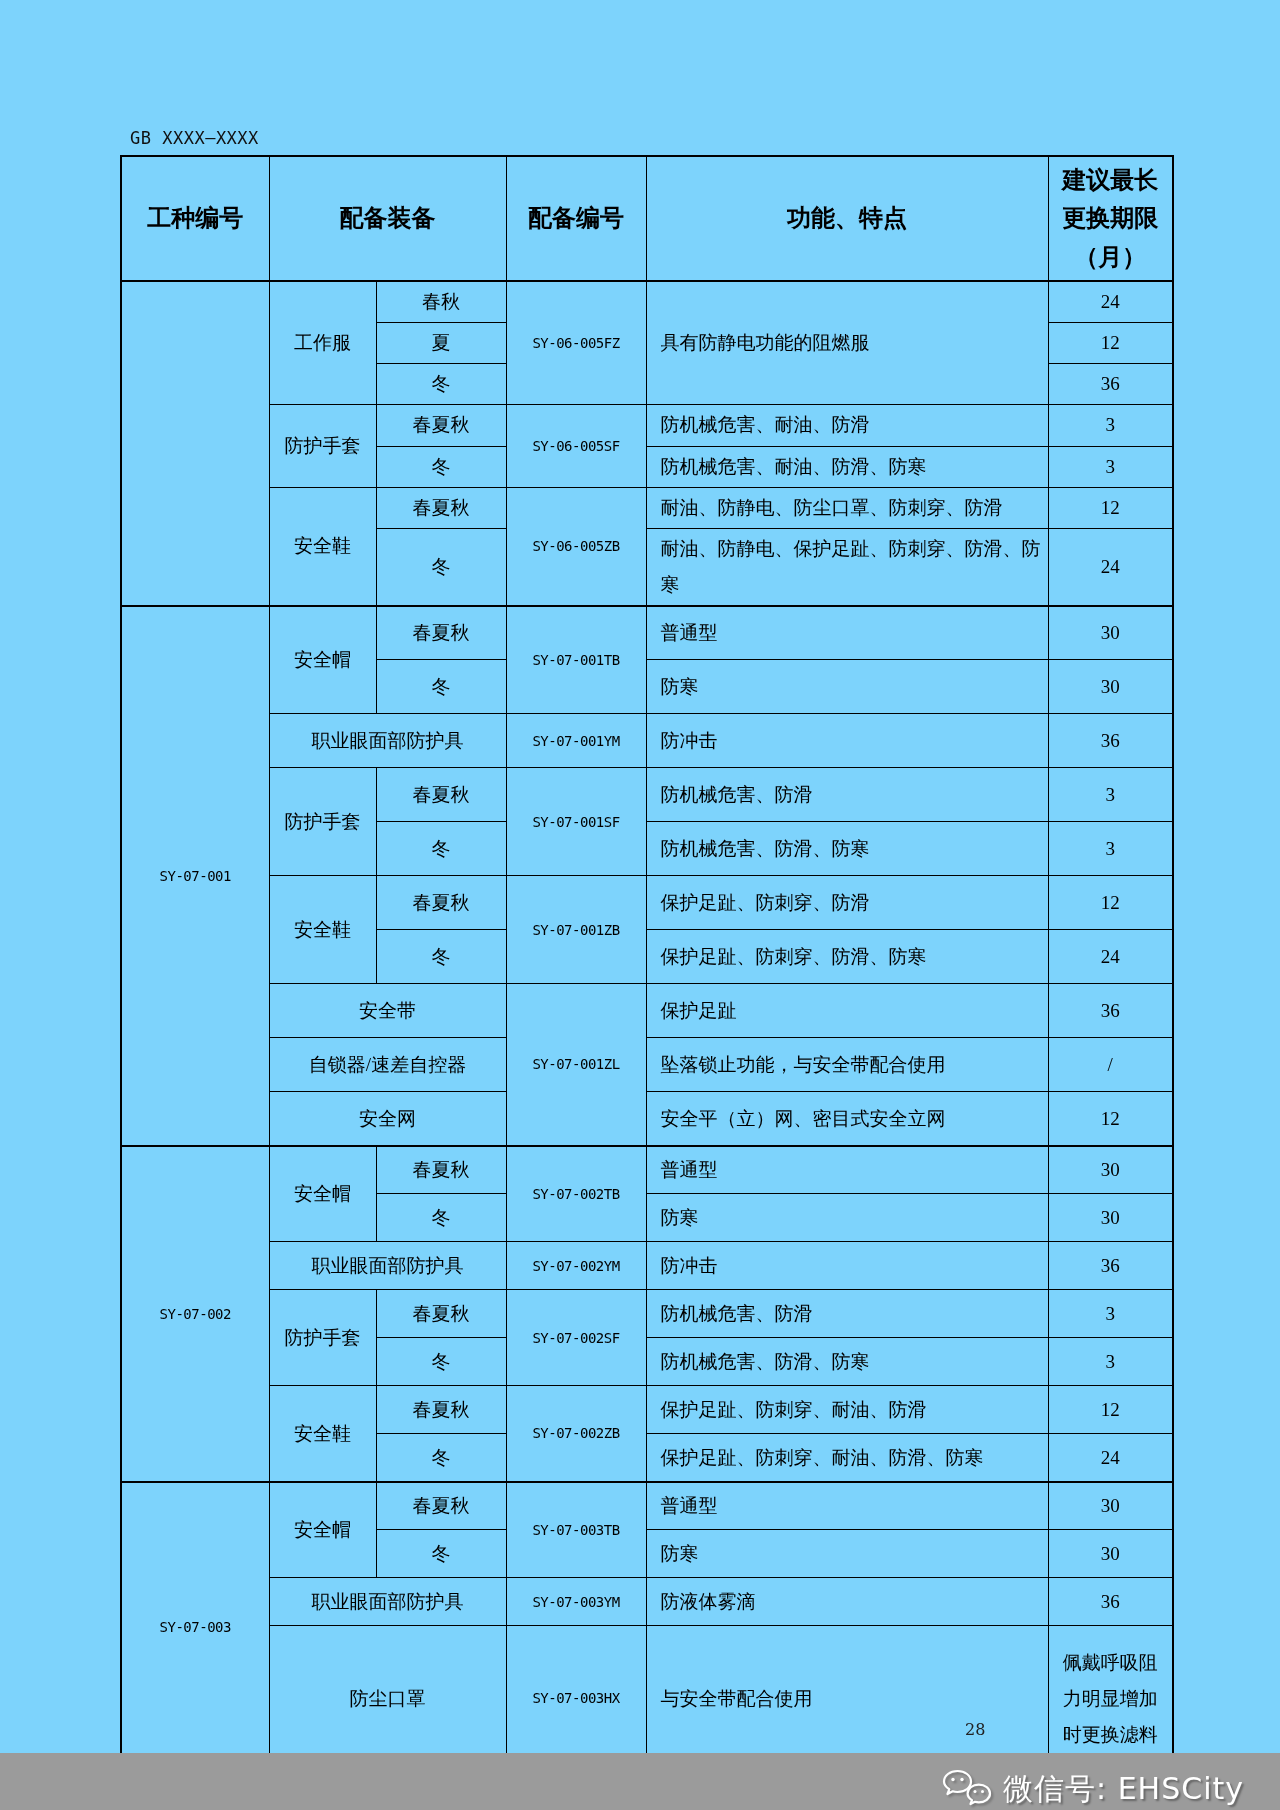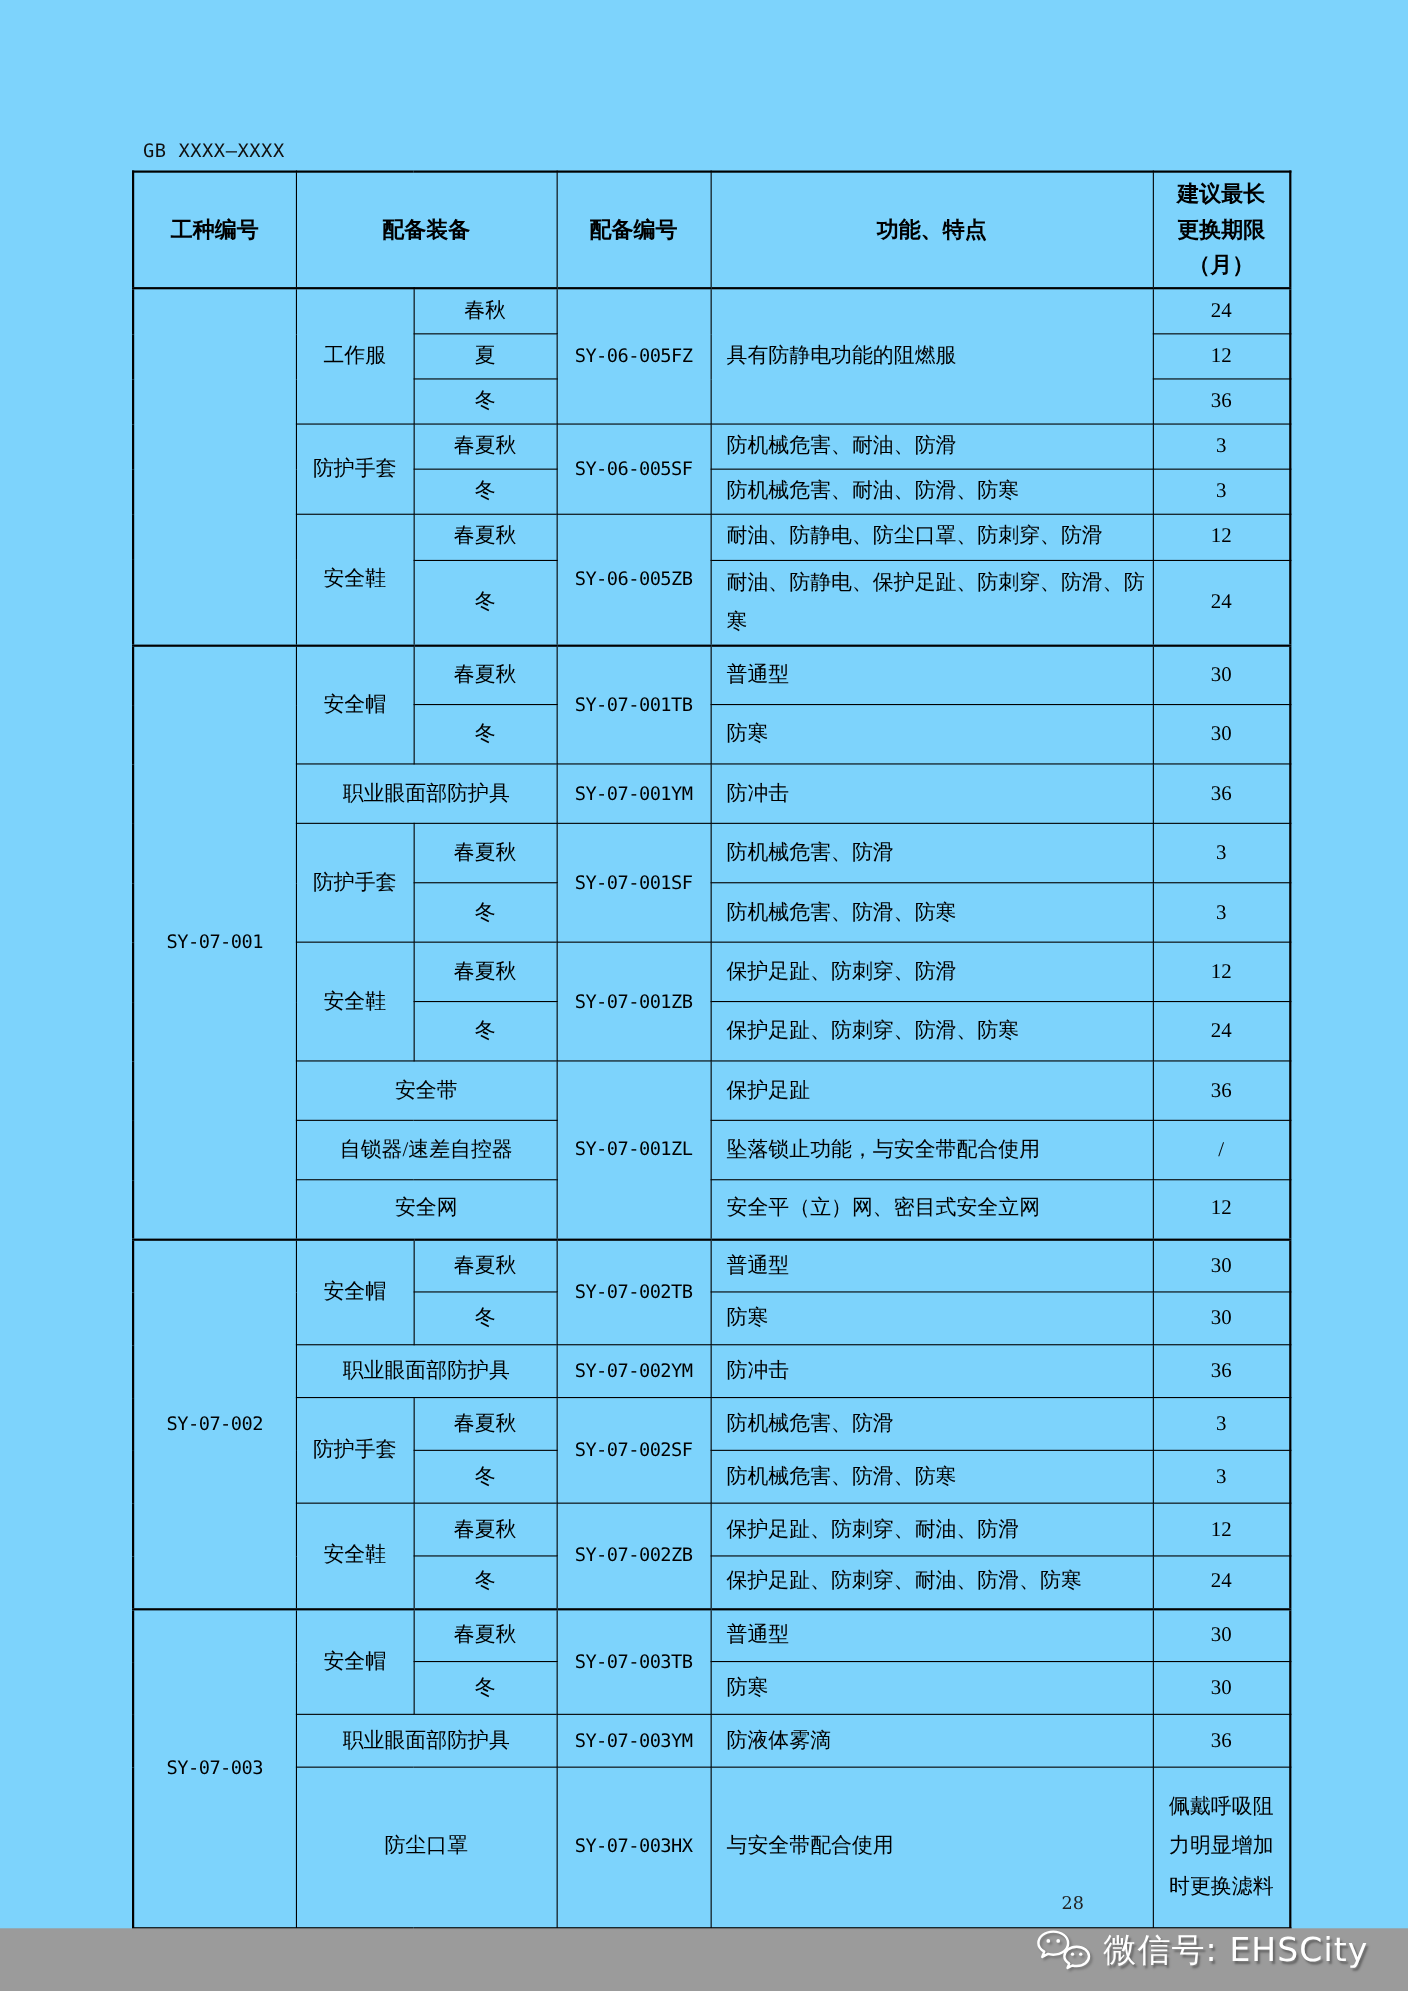--- a/index.html
+++ b/index.html
@@ -25,41 +25,41 @@
   }
   table.ppe th, table.ppe td {
     border:1px solid #000;
     text-align:center; vertical-align:middle;
     padding:2px 5px;
     font-size:19px; line-height:1.9;
     overflow:hidden;
     word-break:break-all;
   }
   table.ppe th {
-    font-weight:bold; font-size:20px; line-height:1.6;
-    padding:4px 20px;
+    font-weight:bold; font-size:24px; line-height:1.6;
+    padding:4px 8px;
     border-bottom:2px solid #000;
   }
   table.ppe tr.block-start td { border-top:2px solid #000; }
   table.ppe td.left { text-align:left; padding-left:14px; }
   table.ppe td.code {
     font-family:"DejaVu Sans Mono","Liberation Mono",monospace;
-    font-size:17px; letter-spacing:-0.5px;margin-top:24px;
+    font-size:14px; letter-spacing:-0.5px;margin-top:24px;
   }
   table.ppe td.num { font-size:19px; }
   .page-number {
     position:absolute; left:965px; top:1720px;
     font-size:16px; color:#222;
     font-family:"DejaVu Serif","Liberation Serif",serif;
   }
   .footer-bar {
     position:absolute; left:0; bottom:0;
     width:1280px; height:57px;
     background:#9b9b9b;
-    display:flex; align-items:flex-start; justify-content:flex-end;
+    display:flex; align-items:flex-end; justify-content:flex-end;
     padding-right:36px; box-sizing:border-box;
   }
   .wechat-icon { margin-right:10px; filter:drop-shadow(2px 2px 1px rgba(0,0,0,0.25)); }
   .wechat-label {
     font-family:"DejaVu Sans","Liberation Sans",sans-serif;
     font-size:30px; color:#ffffff;
     text-shadow:2px 2px 2px rgba(0,0,0,0.35);
     letter-spacing:1px;
   }
 </style>

